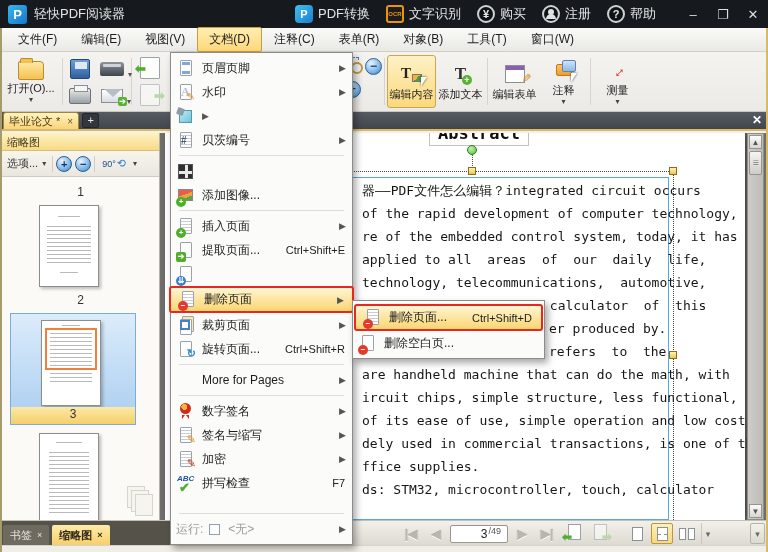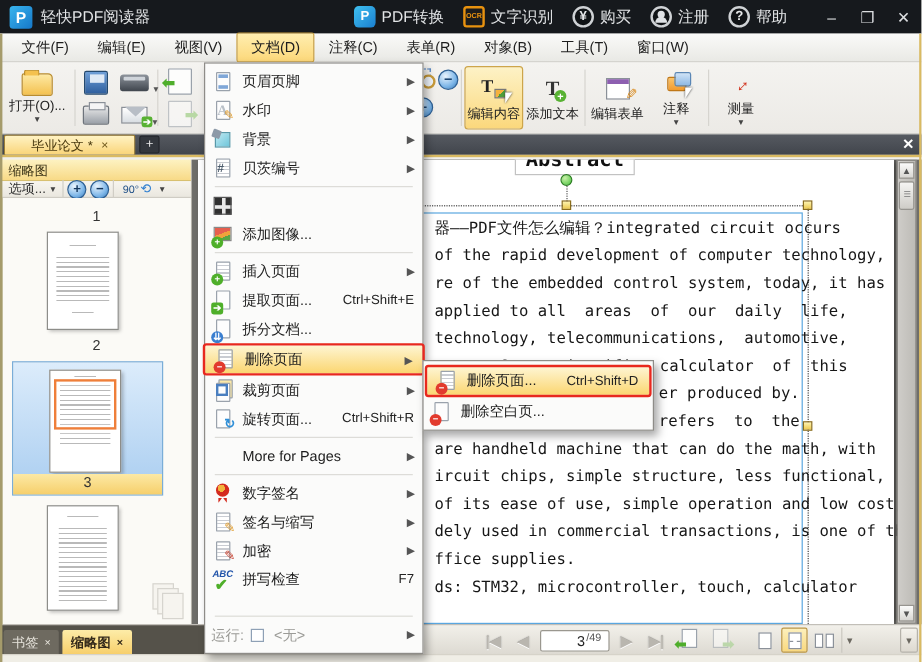--- a/index.html
+++ b/index.html
@@ -70,30 +70,30 @@
   .ef-ic { width:20px; height:18px; background:#fff; border:1px solid #8a9098; position:relative; }
   .ef-ic::before { content:""; position:absolute; top:0; left:0; right:0; height:4px; background:#8d5fb0; }
   .ef-pen { position:absolute; right:7px; bottom:1px; color:#d98a1e; font-size:12px; transform:rotate(90deg); }
   .an-ic { width:16px; height:12px; background:linear-gradient(#fbc46a,#f29b2e); border:1px solid #c07818; border-radius:2px; position:relative; }
   .an-ic::before { content:""; position:absolute; right:-5px; top:-5px; width:12px; height:10px; background:linear-gradient(#cfe3f7,#8fb9e4); border:1px solid #5a86b5; border-radius:2px; }
   .an-cursor { position:absolute; right:10px; bottom:0; width:0; height:0; border-left:6px solid #fff; border-bottom:9px solid transparent; filter:drop-shadow(0 0 1px #333); }
   .meas-ic { color:#d23520; font-size:15px; font-weight:bold; transform:rotate(-45deg); }
 
   
   .tabbar { position:absolute; left:0; top:112px; width:768px; height:19px; background:linear-gradient(#565a61,#41454c); border-bottom:2px solid #d9ba62; display:flex; align-items:flex-end; padding-left:3px; }
-  .doc-tab { height:17px; display:flex; align-items:center; gap:7px; padding:0 22px; font-size:11px; color:#4a3a10; background:linear-gradient(#fff3c4,#f9d478); border:1px solid #a8852f; border-bottom:none; border-radius:3px 3px 0 0; }
+  .doc-tab { height:17px; display:flex; align-items:center; gap:7px; padding:0 5px; font-size:11px; color:#4a3a10; background:linear-gradient(#fff3c4,#f9d478); border:1px solid #a8852f; border-bottom:none; border-radius:3px 3px 0 0; }
   .doc-tab .x { color:#6b5619; font-size:10px; }
   .new-tab { width:17px; height:15px; margin:0 0 1px 3px; background:#33373d; border:1px solid #23262b; border-radius:2px; color:#e8e8e8; font-size:11px; line-height:13px; text-align:center; }
   .tab-close-right { margin-left:auto; margin-right:6px; margin-bottom:2px; color:#fff; font-weight:bold; font-size:12px; }
 
   
   .main { position:absolute; left:0; top:133px; width:768px; height:387px; display:flex; }
   .sidebar { width:160px; background:#f3f1ea; border-right:1px solid #b5b2aa; display:flex; flex-direction:column; }
   .sb-header { height:18px; background:linear-gradient(#fdf2c2,#f8da87); border-bottom:1px solid #d8c070; font-size:11px; color:#3c3417; padding:2px 7px; }
-  .sb-tools { height:14px; background:linear-gradient(#f7f5ef,#eae7df); border-bottom:1px solid #cfccc4; display:flex; align-items:center; padding:0 4px; gap:3px; font-size:11px; color:#333; }
+  .sb-tools { height:26px; background:linear-gradient(#f7f5ef,#eae7df); border-bottom:1px solid #cfccc4; display:flex; align-items:center; padding:0 4px; gap:3px; font-size:11px; color:#333; }
   .sb-opt { display:flex; align-items:center; gap:4px; padding:2px 3px; }
   .sb-zc { width:16px; height:16px; border-radius:50%; background:radial-gradient(circle at 35% 30%,#eaf4fd,#7db6e8 60%,#3877b5); border:1px solid #2d5f93; color:#14365c; font-size:11px; font-weight:bold; line-height:14px; text-align:center; }
   .sb-rot { font-size:9px; color:#1d4e86; border:1px solid transparent; padding:1px 3px; display:flex; align-items:center; gap:1px; }
   .sb-rot .arr { color:#2f7fd0; font-size:11px; }
   .sb-sep { width:1px; height:16px; background:#d0cdc5; }
   .thumb-list { flex:1; background:#fbfaf6; position:relative; overflow:hidden; border-left:2px solid #a09664; }
   .t-num { position:absolute; width:100%; text-align:center; font-size:12px; color:#333; }
   .thumb { position:absolute; left:37px; width:60px; background:#fff; border:1px solid #8d8d89; box-shadow:2px 2px 3px rgba(0,0,0,.25); }
   .tlines { position:absolute; left:7px; right:7px; background:repeating-linear-gradient(#b9b9b9 0 1px,transparent 1px 4px); }
   .sel-box { position:absolute; left:8px; width:126px; height:112px; background:linear-gradient(#dcecfb,#a9cdf0); border:1px solid #7aadd8; }
@@ -425,21 +425,20 @@
           <span class="m-wm">A</span>
           <span class="m-wm-pen">✎</span>
         </span>
       <span class="lbl">水印</span>
         <span class="sub">▶</span>
     </div>
     <div class="mi">
       <span class="mic">
           <span class="m-bg"></span>
         </span>
-      <span class="lbl">背景</span>
         <span class="sub">▶</span>
     </div>
     <div class="mi">
       <span class="mic">
           <span class="mpg lines"></span>
           <span class="m-hash">#</span>
         </span>
       <span class="lbl">贝茨编号</span>
         <span class="sub">▶</span>
     </div>
@@ -471,21 +470,20 @@
           <span class="mbadge b-sq-green">➔</span>
         </span>
       <span class="lbl">提取页面...</span>
       <span class="sc">Ctrl+Shift+E</span>
     </div>
     <div class="mi">
       <span class="mic">
           <span class="mpg"></span>
           <span class="mbadge" style="background:#3a7fd0;">⇊</span>
         </span>
-      <span class="lbl">拆分文档...</span>
     </div>
     <div class="mi hl">
       <span class="mic">
           <span class="mpg lines"></span>
           <span class="mbadge b-red">−</span>
         </span>
       <span class="lbl">删除页面</span>
         <span class="sub">▶</span>
     </div>
     <div class="mi">

